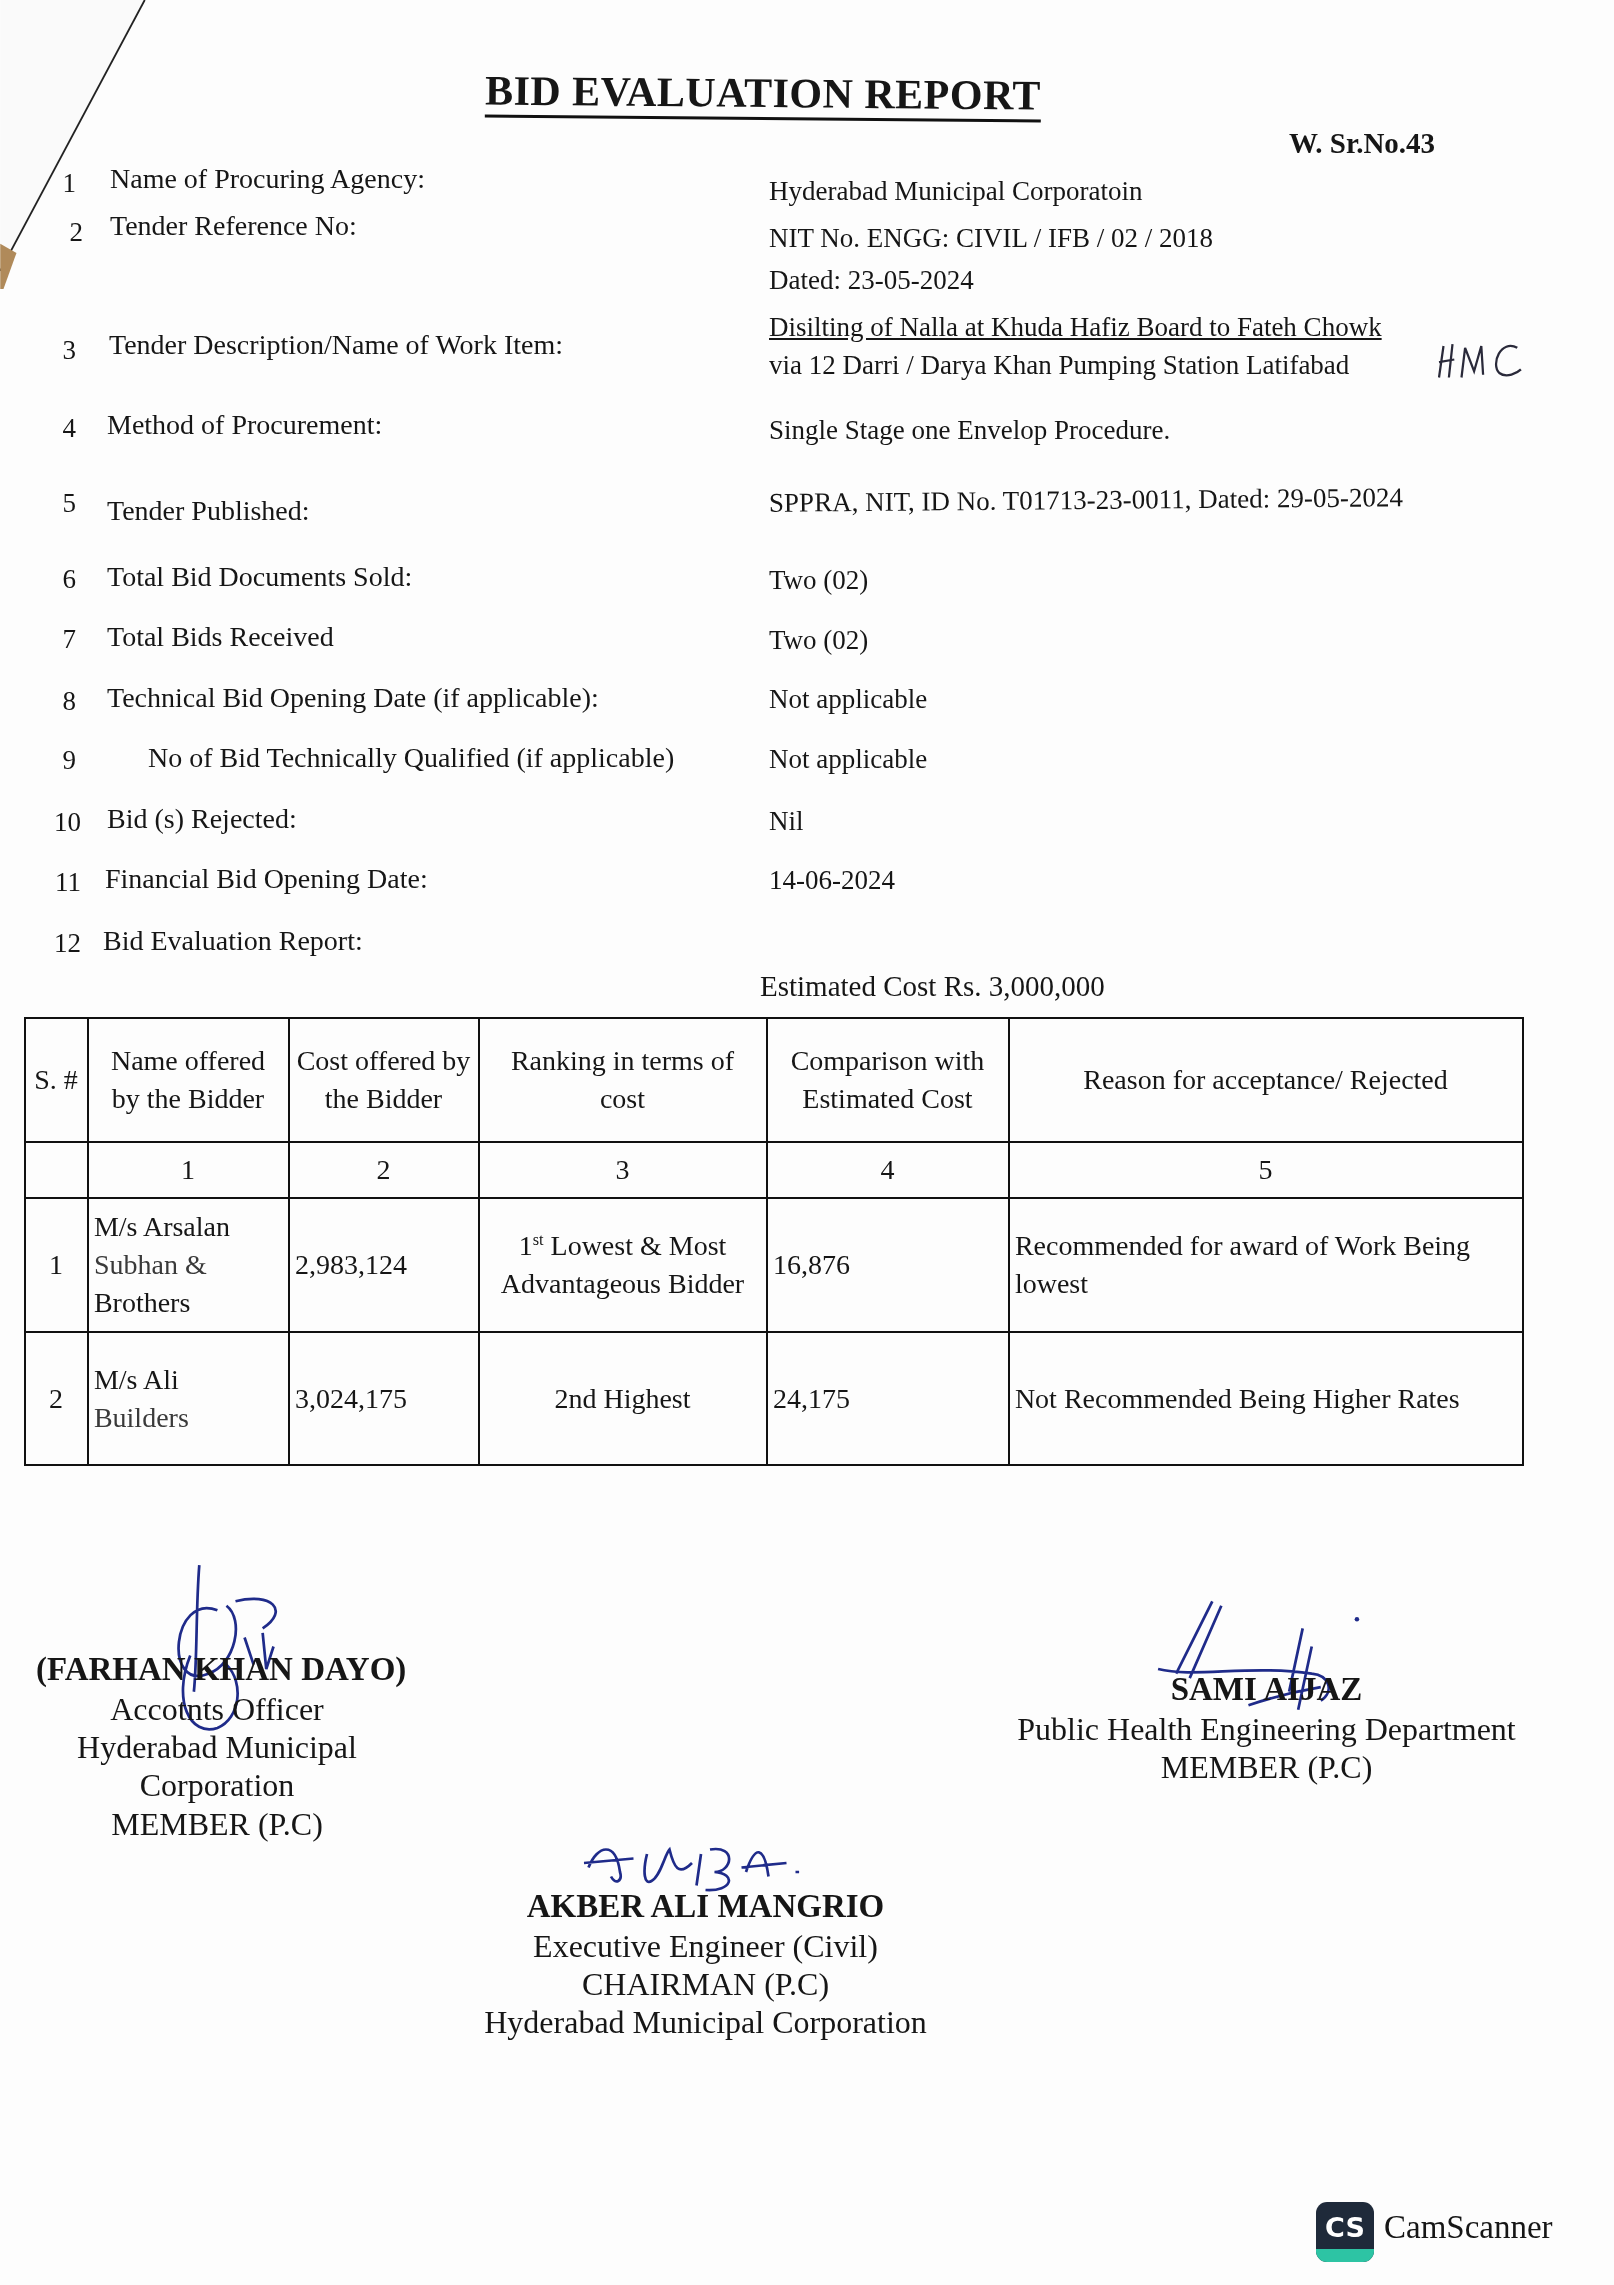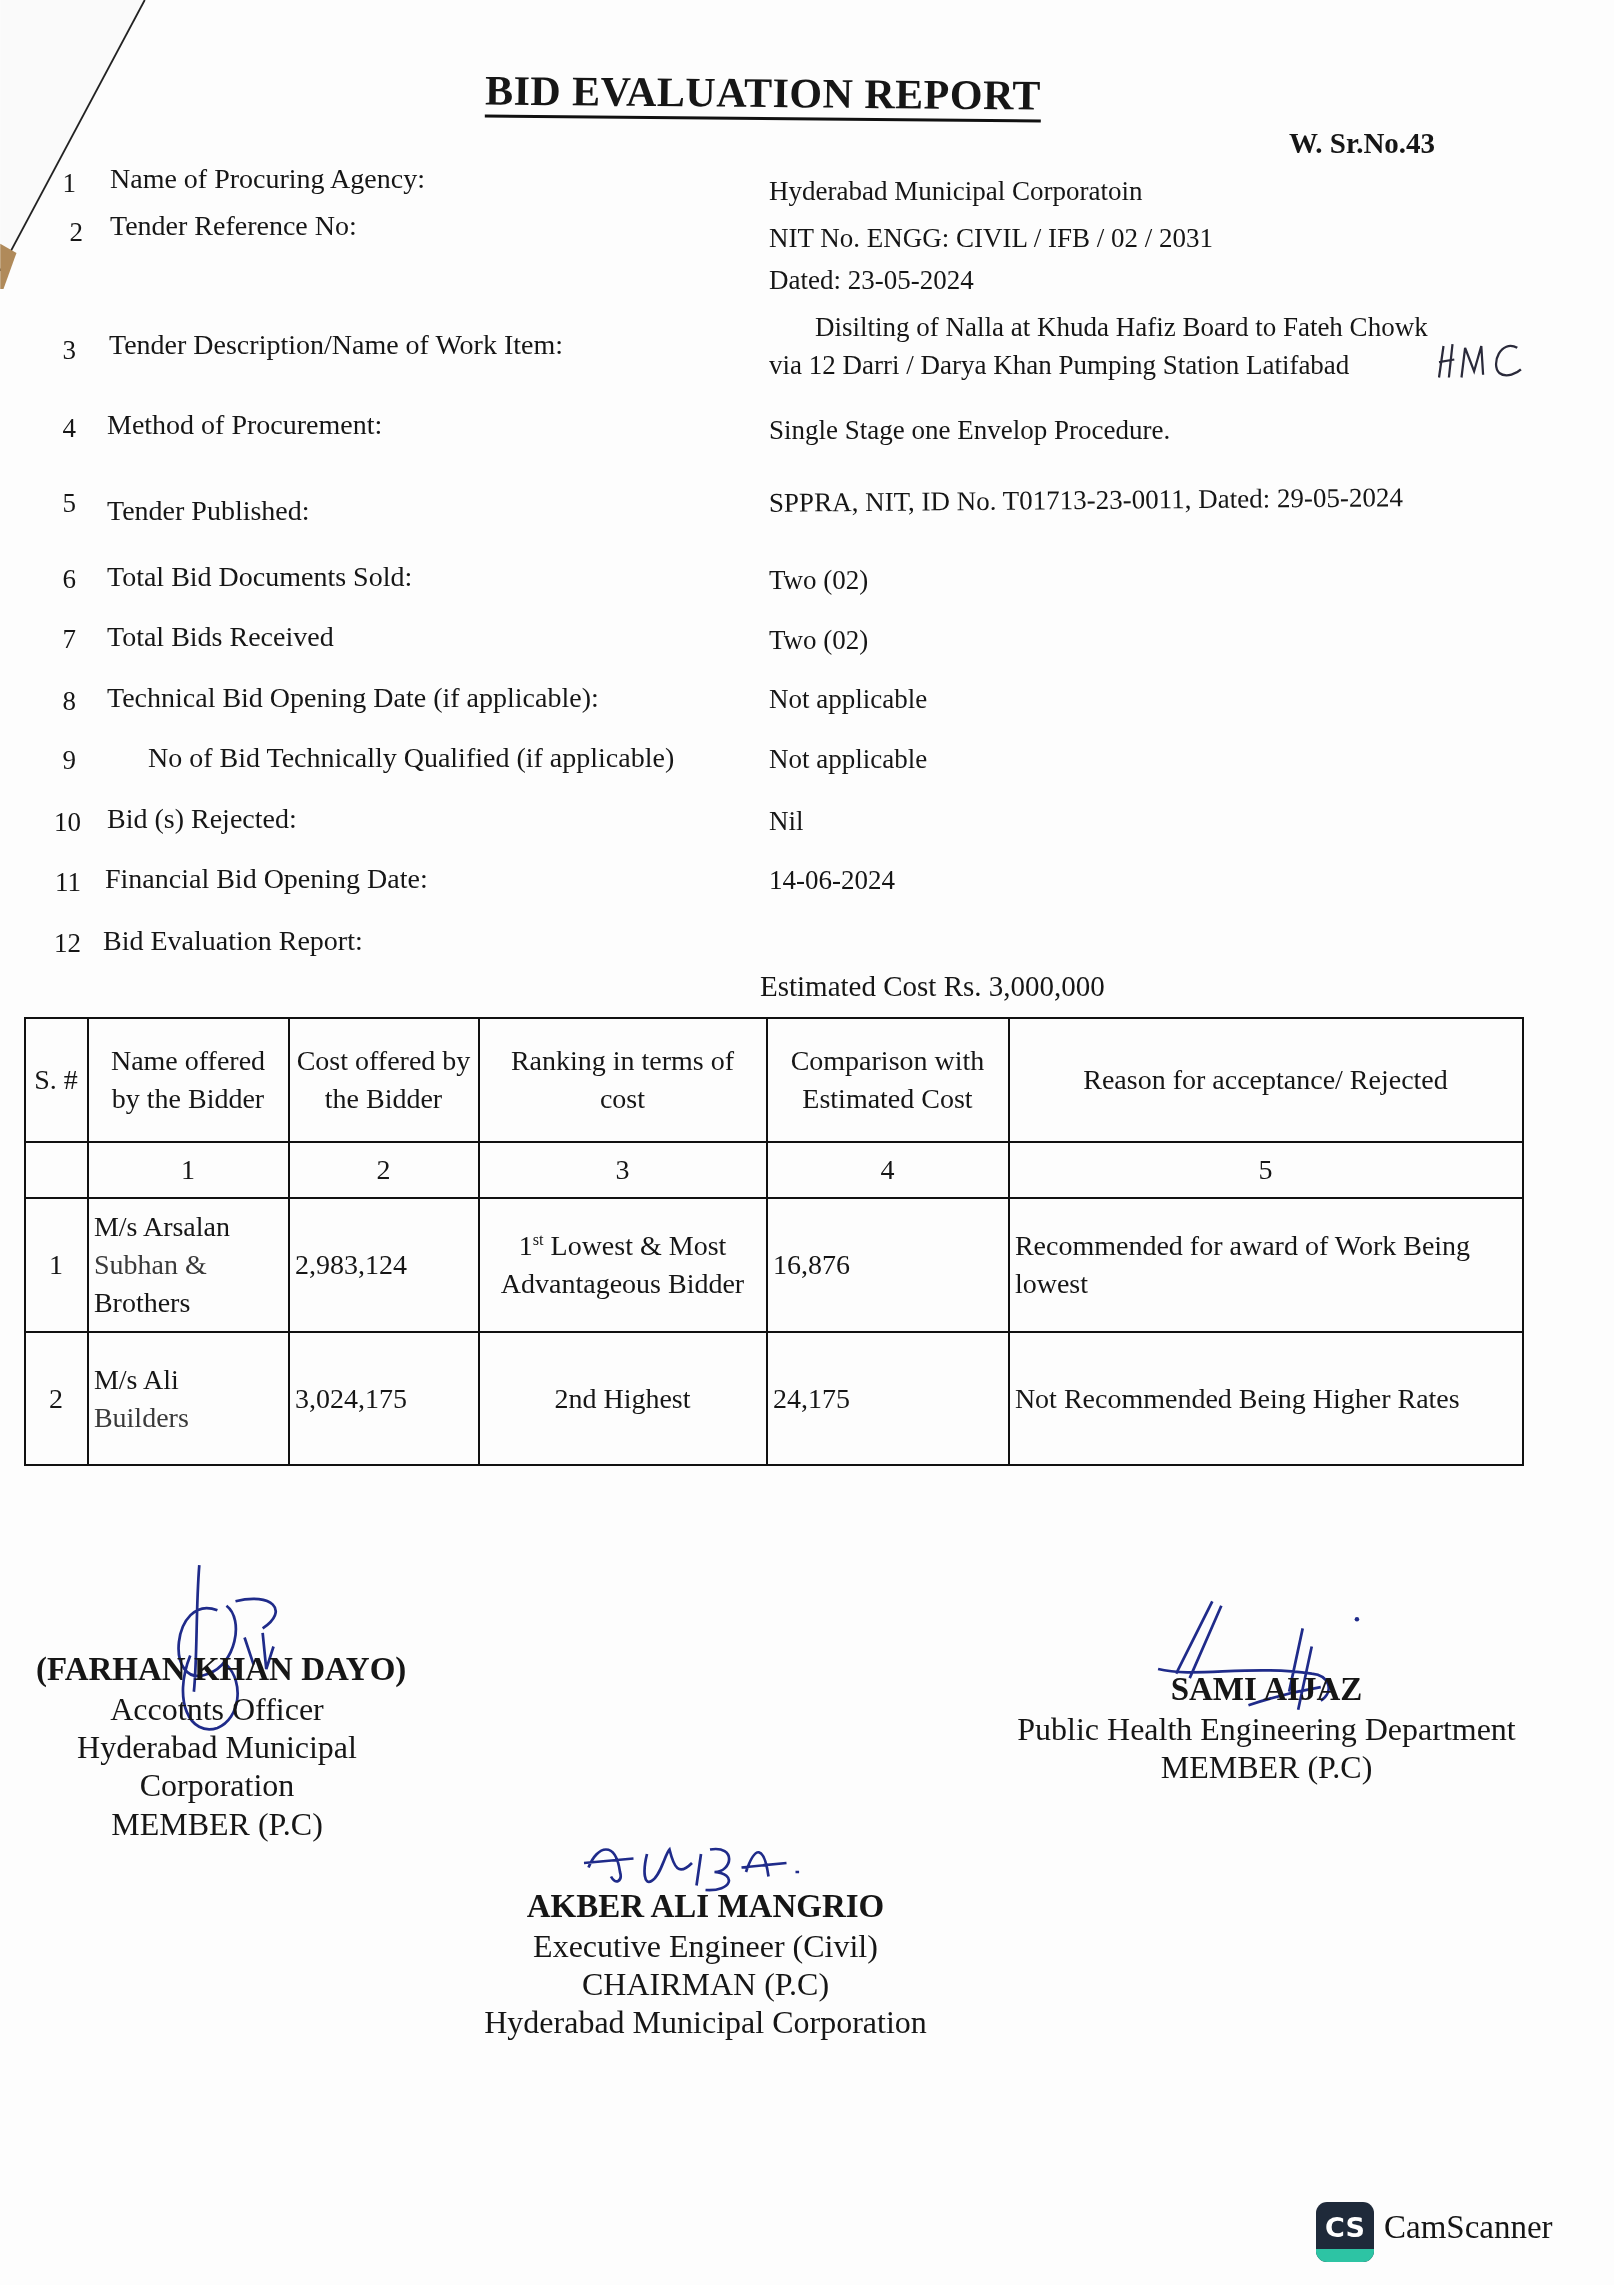--- a/index.html
+++ b/index.html
@@ -69,26 +69,26 @@
 <div class="abs wsr">W. Sr.No.43</div>
 
 <div>
 
   <div class="abs row-num" style="left:40px;top:168px;">1</div>
   <div class="abs row-label" style="left:110px;top:163px;">Name of Procuring Agency:</div>
   <div class="abs row-value" style="left:769px;top:170px;">Hyderabad Municipal Corporatoin</div>
 
   <div class="abs row-num" style="left:47px;top:217px;">2</div>
   <div class="abs row-label" style="left:110px;top:210px;">Tender Reference No:</div>
-  <div class="abs row-value" style="left:769px;top:217px;">NIT No. ENGG: CIVIL / IFB / 02 / 2031</div>
+  <div class="abs row-value" style="left:769px;top:217px;">NIT No. ENGG: CIVIL / IFB / 02 / 2018</div>
   <div class="abs row-value" style="left:769px;top:259px;">Dated: 23-05-2024</div>
 
   <div class="abs row-num" style="left:40px;top:335px;">3</div>
   <div class="abs row-label" style="left:109px;top:329px;">Tender Description/Name of Work Item:</div>
-  <div class="abs row-value" style="left:815px;top:306px;">Disilting of Nalla at Khuda Hafiz Board to Fateh Chowk</div>
+  <div class="abs row-value" style="left:769px;top:306px;text-decoration:underline;">Disilting of Nalla at Khuda Hafiz Board to Fateh Chowk</div>
   <div class="abs row-value" style="left:769px;top:344px;">via 12 Darri / Darya Khan Pumping Station Latifabad</div>
   <svg class="abs" style="left:1434px;top:337px;width:109px;height:45px;" viewBox="0 0 120 50">
     <path d="M5,45 L10,10 M5,28 L22,25 M20,8 L16,45 M30,45 L34,12 L44,38 L52,10 L54,42 M92,12 C74,2 62,30 72,40 C80,46 92,40 96,36" stroke="#2a2a3a" stroke-width="2.5" fill="none"></path>
   </svg>
 
   <div class="abs row-num" style="left:40px;top:413px;">4</div>
   <div class="abs row-label" style="left:107px;top:409px;">Method of Procurement:</div>
   <div class="abs row-value" style="left:769px;top:409px;">Single Stage one Envelop Procedure.</div>
 
   <div class="abs row-num" style="left:40px;top:488px;">5</div>

